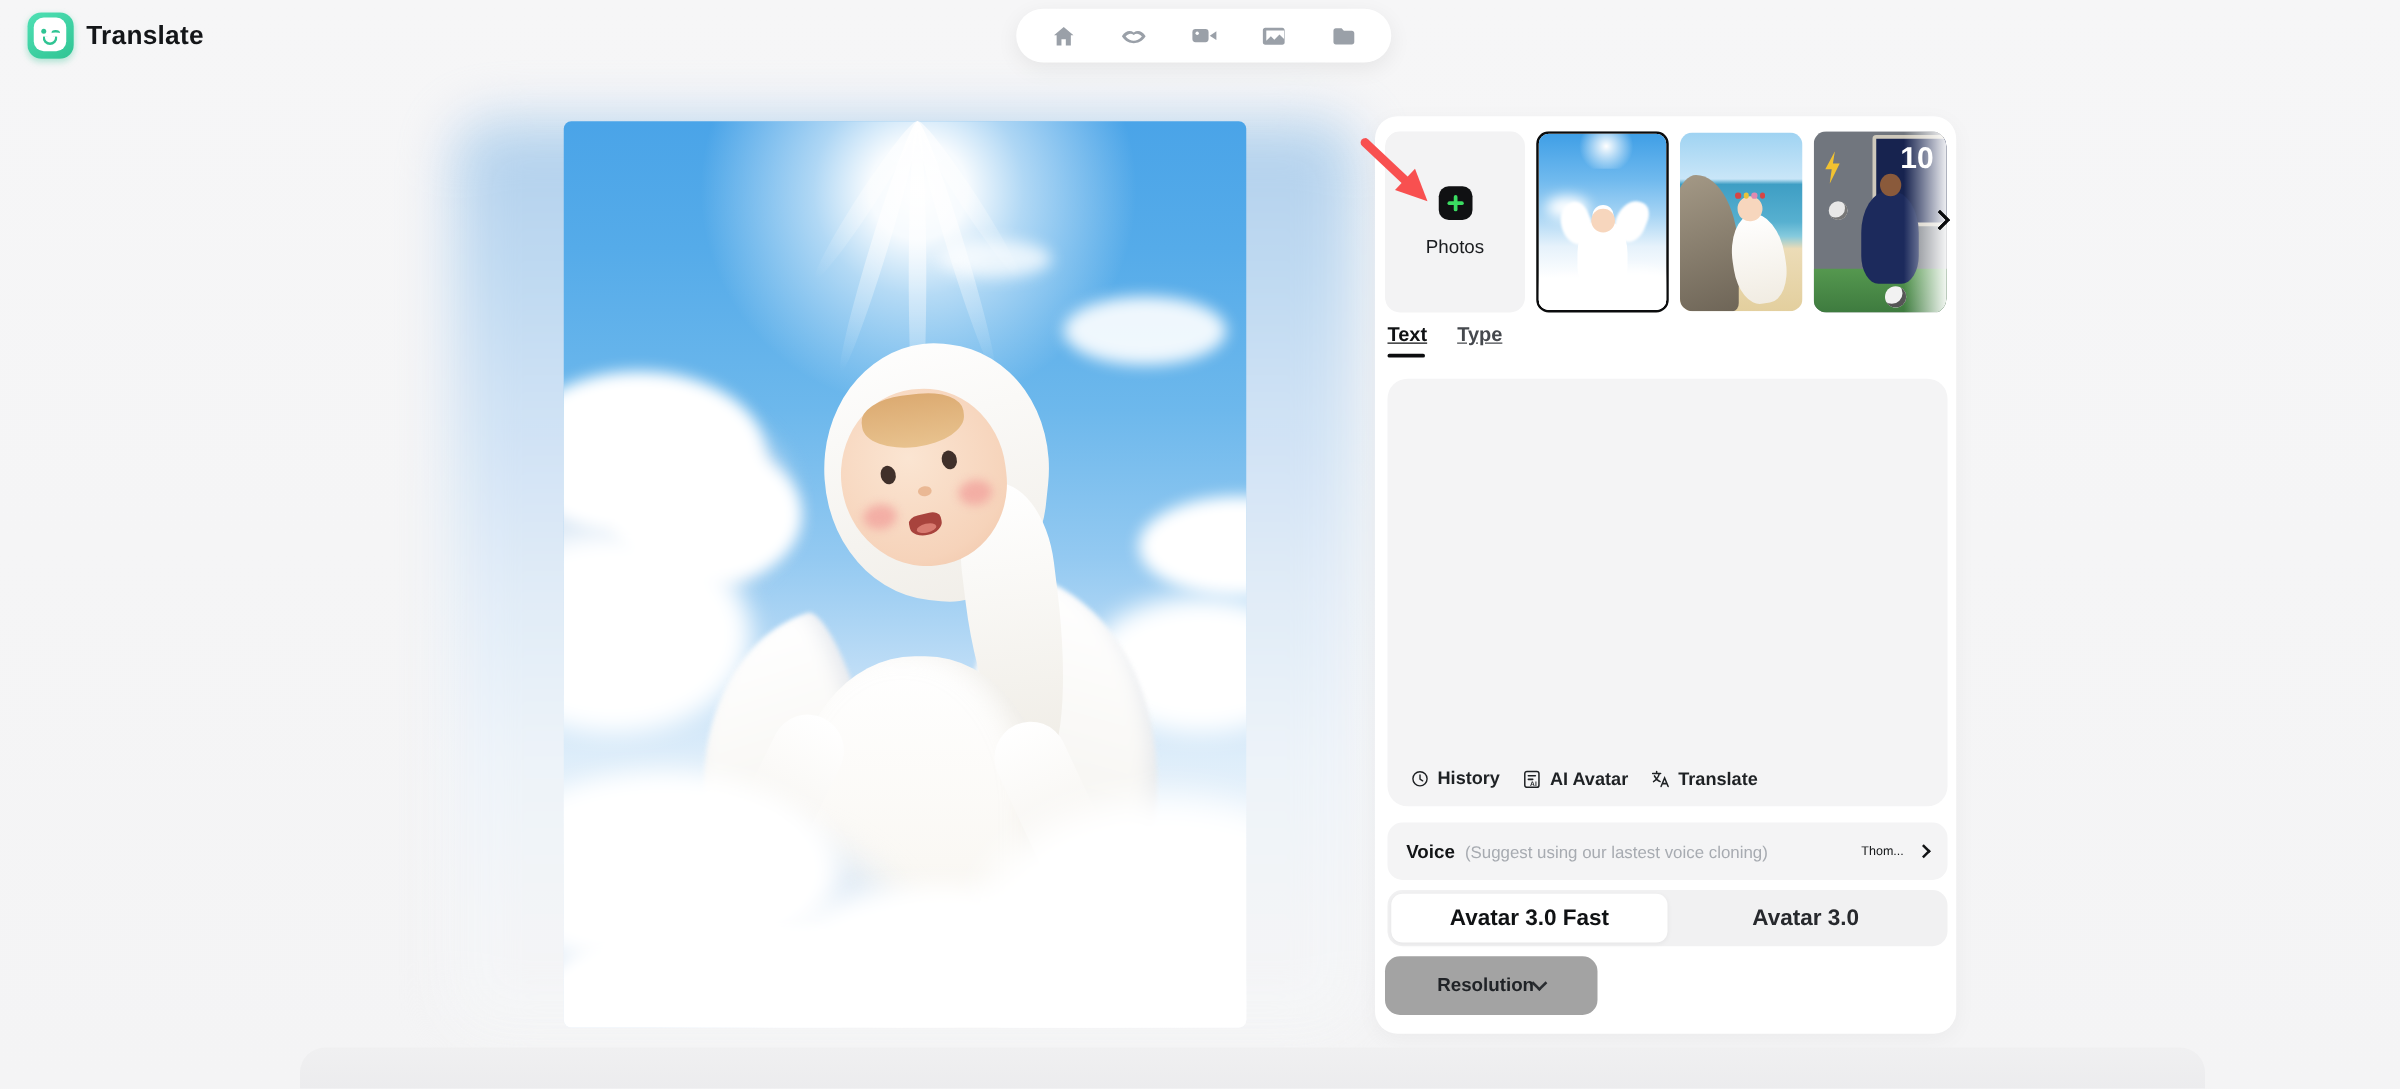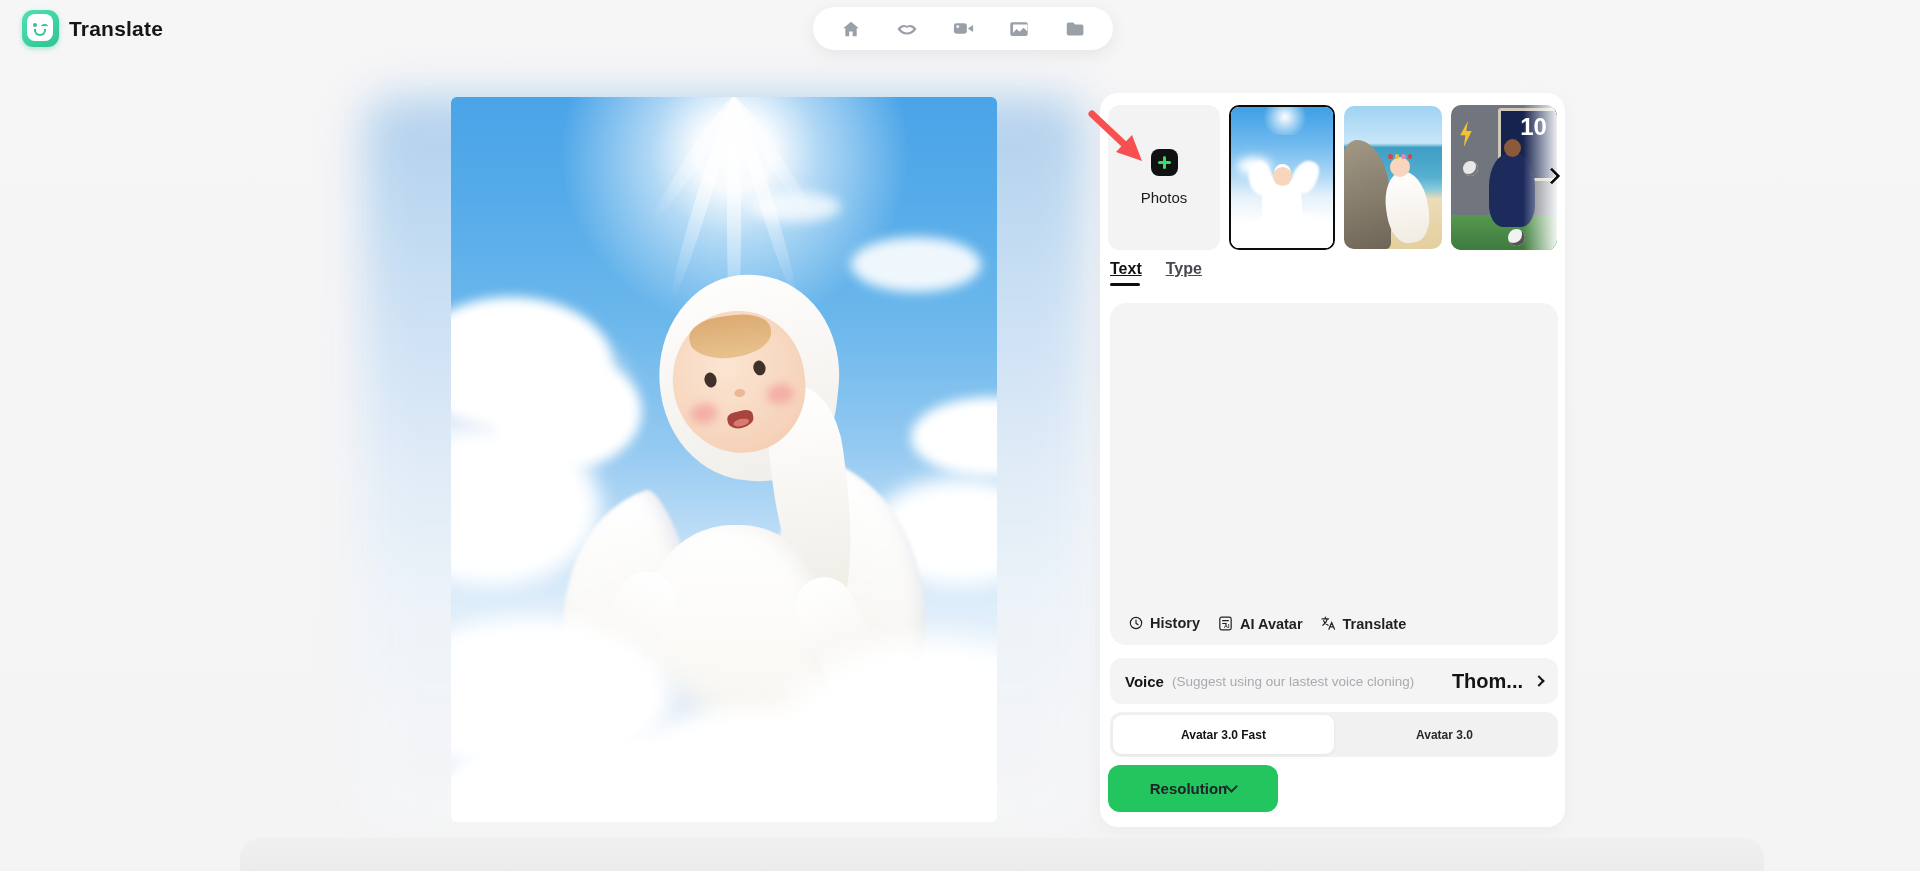--- a/index.html
+++ b/index.html
@@ -103,29 +103,29 @@
   .textbox { position:absolute; left:10px; top:210px; width:448px; height:342px; background:#f4f4f5; border-radius:16px; }
   .textbox textarea { width:100%; height:280px; background:transparent; border:none; outline:none; resize:none; padding:17px 18px; font-family:"Liberation Sans",sans-serif; font-size:15px; color:#1c1e21; }
   .textbox textarea::placeholder { color:#b3b7bd; }
   .tools { position:absolute; left:18px; bottom:13px; display:flex; align-items:flex-start; gap:17px; }
   .tool { display:flex; align-items:center; gap:6px; font-size:14.5px; font-weight:600; color:#1e2124; cursor:pointer; }
   .tool svg { stroke:#1e2124; fill:none; stroke-width:1.7; }
 
   .voice-row { position:absolute; left:10px; top:565px; width:448px; height:46px; background:#f4f4f5; border-radius:12px; display:flex; align-items:center; padding:0 15px; cursor:pointer; }
   .voice-label { font-size:15px; font-weight:800; color:#121416; }
   .voice-hint { font-size:13.5px; color:#a7abb1; margin-left:8px; }
-  .voice-sel { margin-left:auto; font-size:20px; font-weight:700; color:#121416; }
+  .voice-sel { margin-left:auto; font-size:10px; font-weight:400; color:#121416; }
   .chev-sm { width:8px; height:8px; border-top:2.4px solid #121416; border-right:2.4px solid #121416; transform:rotate(45deg); margin-left:12px; }
 
   .seg { position:absolute; left:10px; top:619px; width:448px; height:45px; background:#f1f1f2; border-radius:12px; display:flex; padding:3px; }
-  .seg-opt { flex:1; display:flex; align-items:center; justify-content:center; font-size:12px; cursor:pointer; border-radius:9px; }
+  .seg-opt { flex:1; display:flex; align-items:center; justify-content:center; font-size:18px; cursor:pointer; border-radius:9px; }
   .seg-on { background:#ffffff; font-weight:800; color:#101214; box-shadow:0 1px 4px rgba(0,0,0,.05); }
   .seg-off { font-weight:700; color:#27292d;text-align:center; }
 
-  .res-btn { position:absolute; left:8px; top:672px; width:170px; height:47px; background:#22c55e; border-radius:12px; display:flex; align-items:center; justify-content:center; font-size:15px; font-weight:600; color:#202327; cursor:pointer; }
+  .res-btn { position:absolute; left:8px; top:672px; width:170px; height:47px; background:#a3a3a3; border-radius:12px; display:flex; align-items:center; justify-content:center; font-size:15px; font-weight:600; color:#202327; cursor:pointer; }
   .caret-d { width:9px; height:9px; border-right:2.4px solid #2a2d31; border-bottom:2.4px solid #2a2d31; transform:rotate(45deg); margin-top:-5px; }
   .gen-btn { position:absolute; left:186px; top:672px; width:272px; height:47px; background:#b5b6b8; border-radius:12px; display:flex; align-items:center; justify-content:center; gap:9px; cursor:pointer; }
   .gen-spark { width:21px; height:21px; border-radius:50%; background:#ffffff; display:flex; align-items:center; justify-content:center; }
   .gen-label { font-size:16px; font-weight:800; color:#ffffff; letter-spacing:.2px; }
 
   .red-arrow { position:absolute; left:1088px; top:106px; pointer-events:none; }
   .footer-hint { position:absolute; left:240px; top:838px; width:1524px; height:33px; background:linear-gradient(180deg,#f0f0f1,#ececee); border-radius:20px 20px 0 0; }
 </style>
 </head>
 <body>

